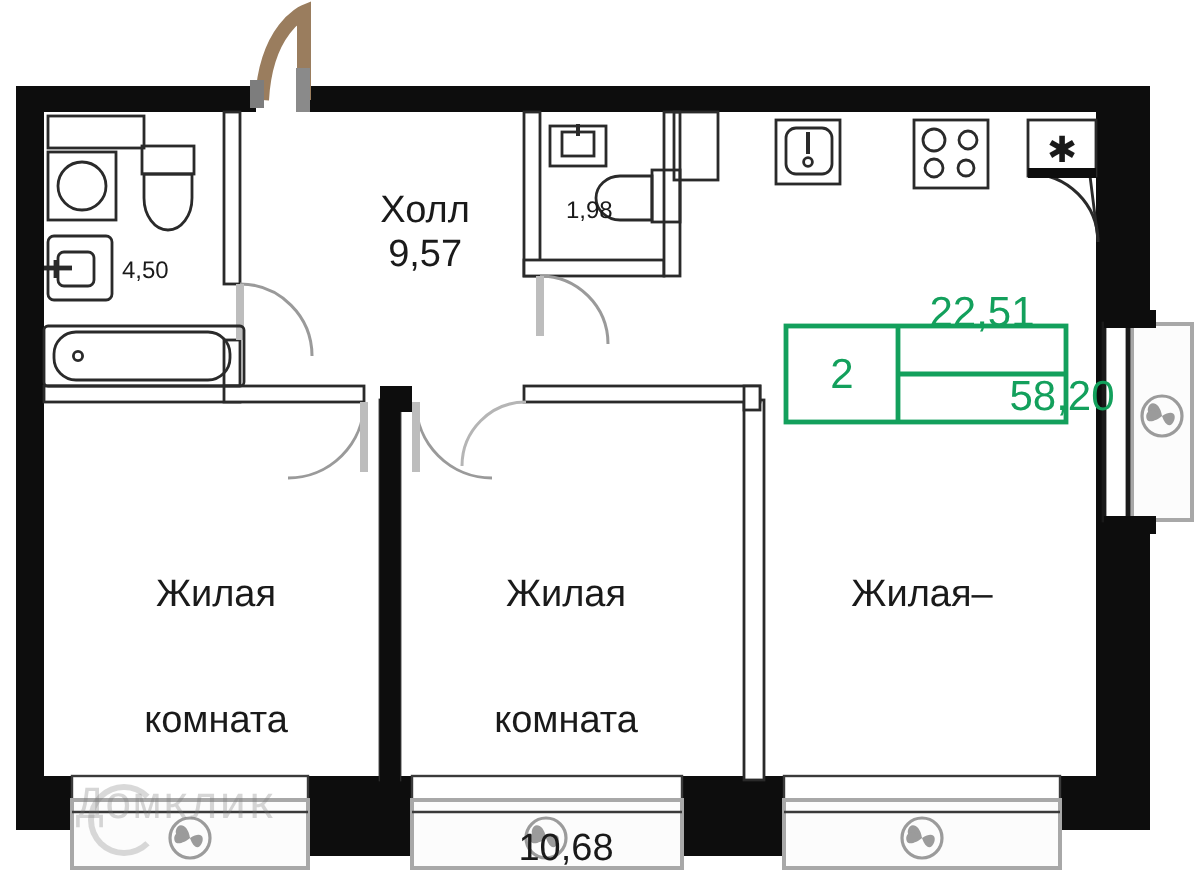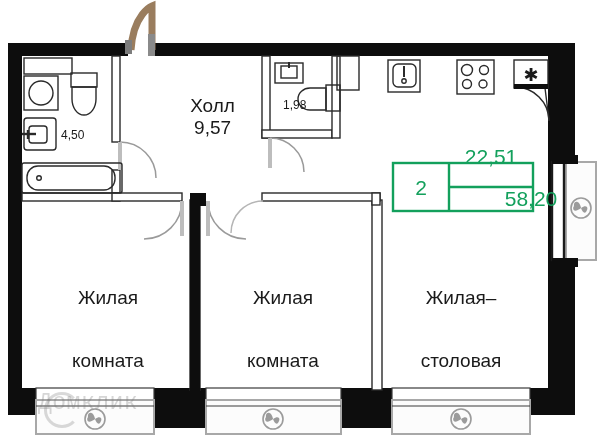--- a/index.html
+++ b/index.html
@@ -280,25 +280,25 @@
   </div>
 
   <div class="lbl lbl-room" style="left:38px; top:244px; width:140px;">
     <div>Жилая</div>
     <div>комната</div>
   </div>
 
   <div class="lbl lbl-room" style="left:213px; top:244px; width:140px;">
     <div>Жилая</div>
     <div>комната</div>
+    <div>10,68</div>
   </div>
 
   <div class="lbl lbl-room" style="left:386px; top:244px; width:150px;">
     <div>Жилая–</div>
-    <div>столовая</div>
   </div>
 
   <div class="green-text" style="left:393px; top:176px; width:56px;">2</div>
   <div class="green-text" style="left:449px; top:145px; width:84px;">22,51</div>
   <div class="green-text" style="left:449px; top:187px; width:84px;margin-left:40px;">58,20</div>
 
   <div class="wm-logo"></div>
   <div class="wm">Домклик</div>
 
 </div>

